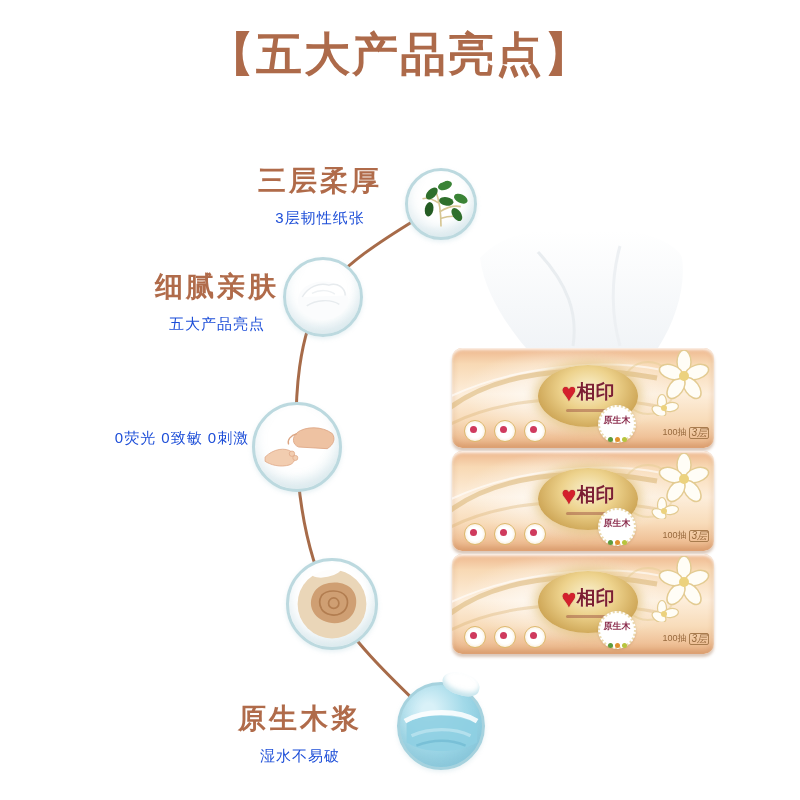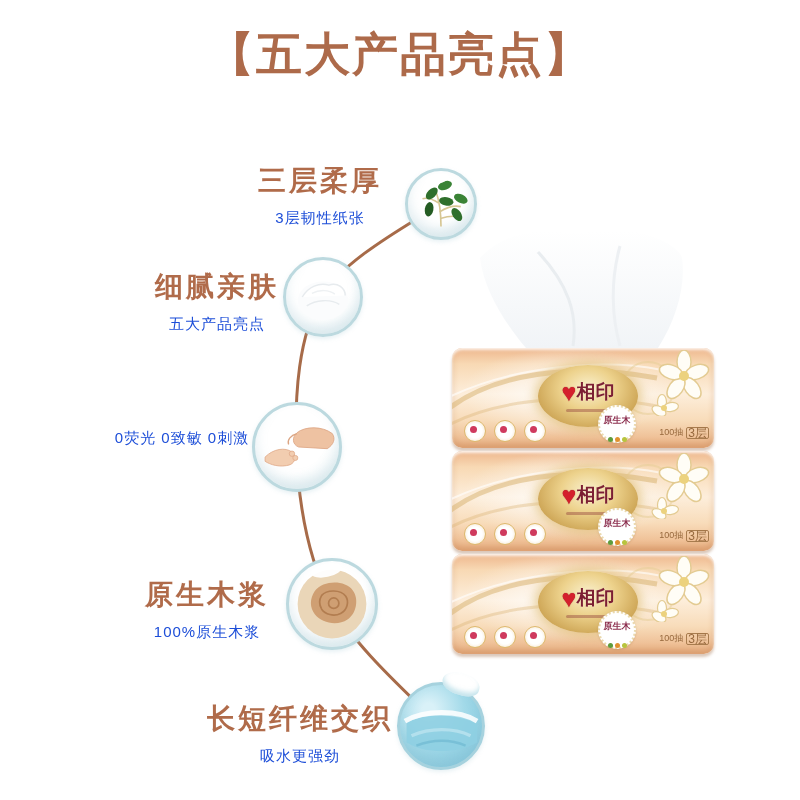--- a/index.html
+++ b/index.html
@@ -65,21 +65,21 @@
         background:#ffffff;border:2px dotted #ead9ae;box-sizing:border-box;text-align:center;
         box-shadow:0 1px 2px rgba(170,120,70,.3);}
   .rbadge .rb-txt{display:block;margin-top:9px;font-size:9px;font-weight:bold;color:#8c2f4f;
         line-height:9px;letter-spacing:0;}
   .rbadge .rb-dots{display:block;margin-top:3px;height:5px;}
   .rbadge .rb-dots i{display:inline-block;width:5px;height:5px;border-radius:50%;margin:0 1px;}
   .rb-dots i:nth-child(1){background:#5d9c3c;} .rb-dots i:nth-child(2){background:#e0912f;}
   .rb-dots i:nth-child(3){background:#b8c43e;}
   .count{position:absolute;right:5px;bottom:9px;font-size:9px;color:#97693d;
          display:flex;gap:3px;align-items:center;white-space:nowrap;margin-top:41px;}
-  .count .ply{border:1px solid #a87c4e;border-radius:2px;padding:0 1px;font-size:12px;line-height:10px;}
+  .count .ply{border:1px solid #a87c4e;border-radius:2px;padding:0 1px;font-size:10px;line-height:10px;font-style:italic;}
   .flower{position:absolute;right:2px;top:2px;width:62px;height:66px;}
 </style>
 </head>
 <body>
 
 <div class="canvas">
 
   <div class="title">【五大产品亮点】</div>
 
   <svg class="curve" viewBox="0 0 800 800">
@@ -233,27 +233,23 @@
     <div class="fb-h">三层柔厚</div>
     <div class="fb-s">3层韧性纸张</div>
   </div>
   <div class="fb fb2">
     <div class="fb-h">细腻亲肤</div>
     <div class="fb-s">五大产品亮点</div>
   </div>
   <div class="fb fb3">
     <div class="fb-s">0荧光 0致敏 0刺激</div>
   </div>
-  <div class="fb fb4">
+  <div class="fb fb5">
     <div class="fb-h">原生木浆</div>
-    <div class="fb-s">100%原生木浆</div>
-  </div>
-  <div class="fb fb5">
-    <div class="fb-h">长短纤维交织</div>
-    <div class="fb-s">吸水更强劲</div>
+    <div class="fb-s">湿水不易破</div>
   </div>
 
   <div class="bubble b1">
     <svg viewBox="0 0 100 100">
       <g stroke="#d6c693" stroke-width="2.5" fill="none">
         <path d="M50,84 C50,62 48,46 42,30"></path>
         <path d="M48,62 C60,54 70,52 80,54"></path>
         <path d="M46,48 C36,42 28,40 22,42"></path>
         <path d="M49,72 C62,68 72,68 78,70"></path>
       </g>

